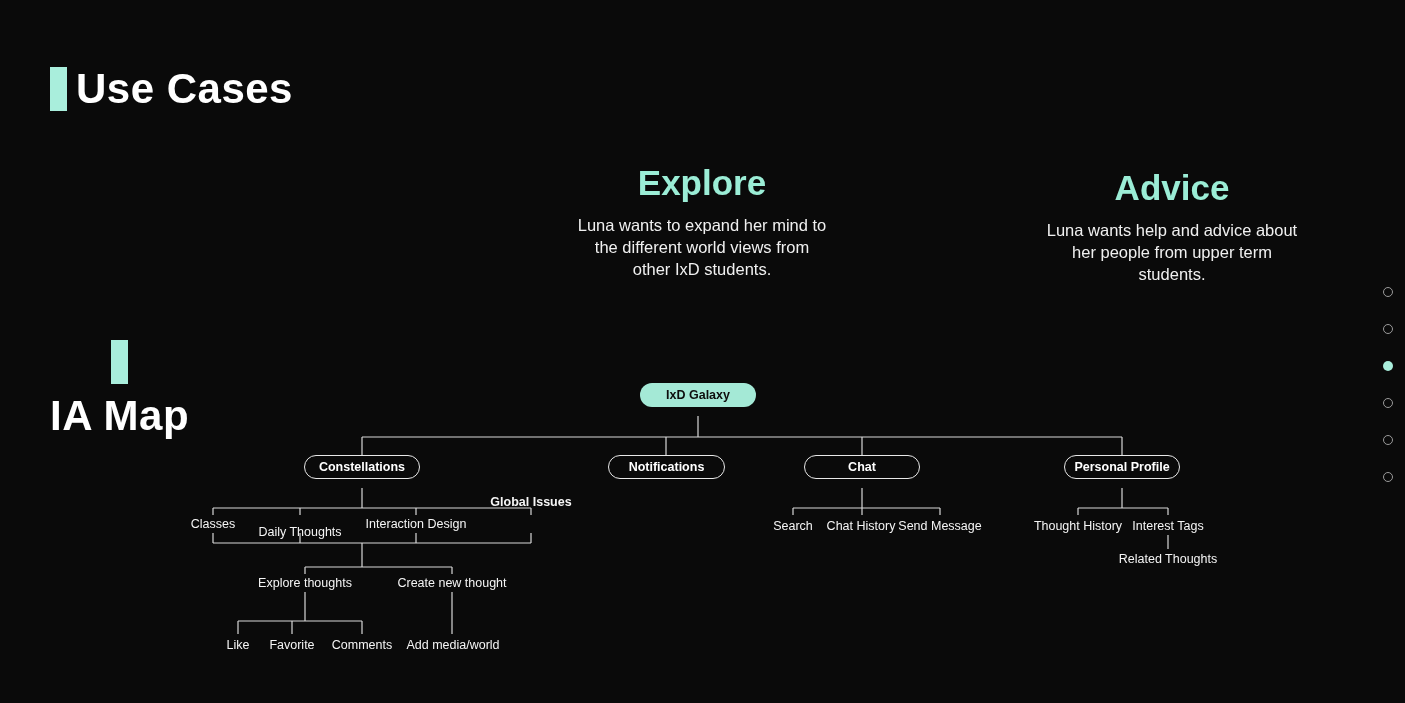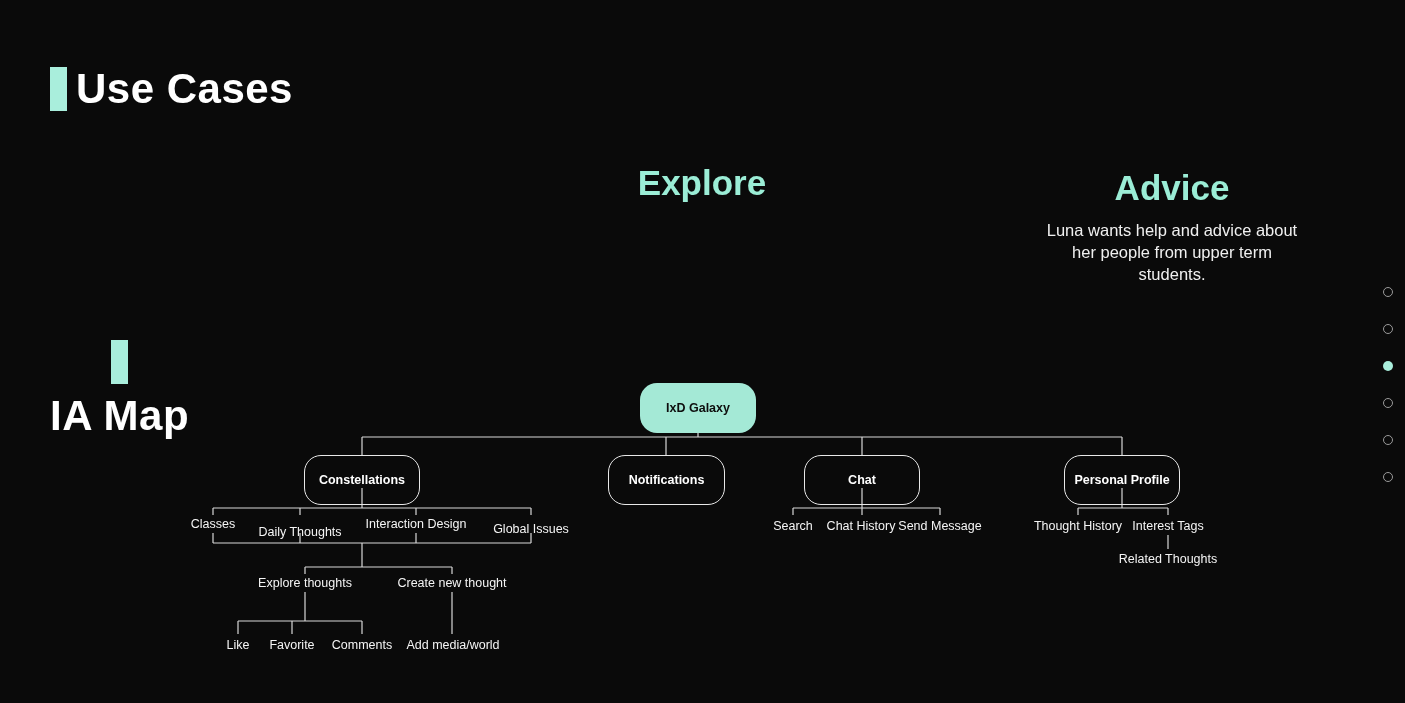--- a/index.html
+++ b/index.html
@@ -56,21 +56,21 @@
     font-weight: 400;
   }
   #card-engage  { left: 82px;  top: 168px; }
   #card-explore { left: 552px; top: 163px; }
   #card-advice  { left: 1022px; top: 168px; }
 
   
   .tree-lines { position: absolute; left: 0; top: 0; width: 1405px; height: 703px; pointer-events: none; }
   .pill {
     position: absolute;
-    height: 50px;
+    height: 24px;
     border-radius: 17px;
     display: flex;
     align-items: center;
     justify-content: center;
     font-size: 12.5px;
     white-space: nowrap;
   }
   .pill.root {
     background: #a4e9d6;
     color: #0d0d0d;
@@ -117,20 +117,25 @@
 <div class="slide">
 
   <div class="section-title" id="title-use-cases">
     <div class="bar"></div>
     <div class="txt">Use Cases</div>
   </div>
 
 
   <div class="card" id="card-explore">
     <div class="heading">Explore</div>
+    <div class="body">
+      <div class="line">Luna wants to expand her mind to</div>
+      <div class="line">the different world views from</div>
+      <div class="line">other IxD students.</div>
+    </div>
   </div>
 
   <div class="card" id="card-advice">
     <div class="heading">Advice</div>
     <div class="body">
       <div class="line">Luna wants help and advice about</div>
       <div class="line">her people from upper term</div>
       <div class="line">students.</div>
     </div>
   </div>
@@ -170,21 +175,21 @@
   <div class="pill root" style="left:640px; top:383px; width:116px;">IxD Galaxy</div>
 
   <div class="pill outline" style="left:304px; top:455px; width:116px;">Constellations</div>
   <div class="pill outline" style="left:608px; top:455px; width:117px;">Notifications</div>
   <div class="pill outline" style="left:804px; top:455px; width:116px;">Chat</div>
   <div class="pill outline" style="left:1064px; top:455px; width:116px;">Personal Profile</div>
 
   <div class="tree-label" style="left:213px; top:517px;">Classes</div>
   <div class="tree-label" style="left:300px; top:517px;margin-top:8px;">Daily Thoughts</div>
   <div class="tree-label" style="left:416px; top:517px;">Interaction Design</div>
-  <div class="tree-label" style="left:531px; top:522px;">Global Issues</div>
+  <div class="tree-label" style="left:531px; top:495px;font-weight:bold;">Global Issues</div>
 
   <div class="tree-label" style="left:793px; top:519px;">Search</div>
   <div class="tree-label" style="left:861px; top:519px;">Chat History</div>
   <div class="tree-label" style="left:940px; top:519px;">Send Message</div>
 
   <div class="tree-label" style="left:1078px; top:519px;">Thought History</div>
   <div class="tree-label" style="left:1168px; top:519px;">Interest Tags</div>
   <div class="tree-label" style="left:1168px; top:552px;">Related Thoughts</div>
 
   <div class="tree-label" style="left:305px; top:576px;">Explore thoughts</div>

